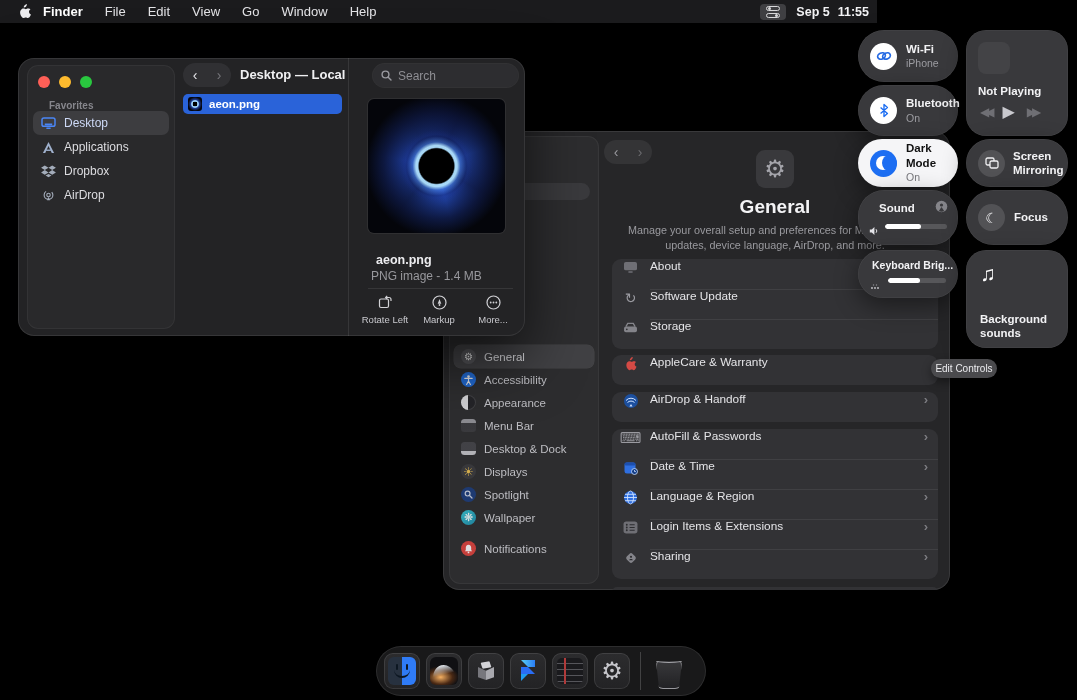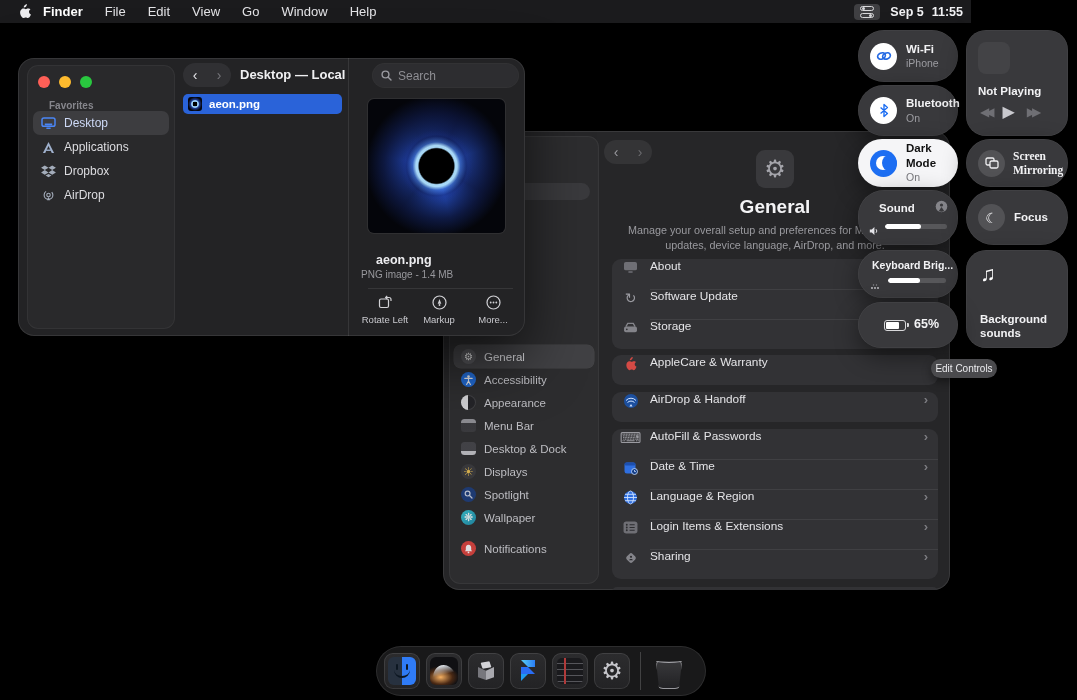--- a/index.html
+++ b/index.html
@@ -1,21 +1,21 @@
 <!DOCTYPE html>
 <html><head>
 <meta charset="utf-8">
 <style>
   * { margin:0; padding:0; box-sizing:border-box; }
   html,body { width:1077px; height:700px; background:#000; overflow:hidden; }
   body { font-family:"Liberation Sans", sans-serif; color:#e8e8ea; -webkit-font-smoothing:antialiased; }
   .desktop { position:relative; width:1077px; height:700px; background:#000; overflow:hidden; }
 
   
-  .menubar { position:absolute; top:0; left:0; width:971px; height:23px; background:#1b1b1d;
+  .menubar { position:absolute; top:0; left:0; width:877px; height:23px; background:#1b1b1d;
     display:flex; align-items:center; font-size:13px; color:#e3e3e6; }
   .menubar .apple { margin-left:18px; width:14px; height:15px; display:flex; align-items:center; }
   .menu-item { padding:0 11px; height:23px; display:flex; align-items:center; }
   .menu-item.bold { font-weight:bold; color:#fff; }
   .menubar-right { position:absolute; right:8px; top:0; height:23px; display:flex; align-items:center; gap:10px; }
   .cc-glyph { width:26px; height:16px; background:#3f3f42; border-radius:4px; display:flex; flex-direction:column;
     justify-content:center; align-items:center; gap:2px; padding:2px 4px; }
   .cc-glyph .tg { width:14px; height:5px; border:1px solid #d8d8da; border-radius:3px; position:relative; }
   .cc-glyph .tg::after { content:""; position:absolute; top:0.5px; width:3px; height:3px; background:#d8d8da; border-radius:50%; }
   .cc-glyph .tg.l::after { left:1px; } .cc-glyph .tg.r::after { right:1px; }
@@ -81,21 +81,21 @@
       background-color:#05060c; }
   .f-divider-v { left:330px; top:0; width:1px; height:278px; }
   .preview { position:absolute; left:331px; top:0; width:176px; height:278px; }
   .blackhole { position:absolute; left:19px; top:41px; width:137px; height:134px; border-radius:6px;
     background:
       radial-gradient(circle at 50% 50%, #000 0 18%, rgba(175,225,255,.95) 19.5% 21.5%, rgba(80,140,255,.55) 25%, rgba(25,45,130,.3) 31%, rgba(0,0,0,0) 38%),
       radial-gradient(circle at 50% 50%, rgba(0,0,0,0) 22%, rgba(35,65,170,.45) 33%, rgba(12,20,55,.85) 55%, #04050a 74%),
       conic-gradient(from 25deg at 50% 50%, #05081a, #16306e 45deg, #0a132f 95deg, #1e43a0 140deg, #071026 195deg, #152f78 255deg, #0a142e 305deg, #05081a 360deg);
     background-color:#04050a; box-shadow:0 0 0 1px rgba(255,255,255,.06); }
   .p-name { position:absolute; left:27px; top:195px; font-size:12.5px; font-weight:bold; color:#ececef; }
-  .p-meta { position:absolute; left:12px; top:211px; font-size:10px; color:#98989d; }
+  .p-meta { position:absolute; left:22px; top:211px; font-size:12px; color:#98989d; }
   .p-sep { left:19px; top:230px; width:145px; height:1px; }
   .p-actions { position:absolute; left:10px; top:236px; width:160px; display:flex; justify-content:space-between; }
   .p-act { width:52px; display:flex; flex-direction:column; align-items:center; gap:4px; color:#c9c9ce; font-size:9.5px; }
   .p-act .g { height:16px; display:flex; align-items:center; justify-content:center; color:#d2d2d6; }
 
   
   .tile { position:absolute; background:#39393c; border-radius:26px; box-shadow:0 8px 24px rgba(0,0,0,.45), 0 0 0 0.5px rgba(255,255,255,.08) inset; }
   .tile.sq { border-radius:18px; }
   .tile-row { display:flex; align-items:center; gap:9px; padding:0 12px; height:100%; }
   .cc-circle { width:27px; height:27px; border-radius:50%; background:#fff; display:flex; align-items:center; justify-content:center; flex:0 0 27px; }
@@ -514,21 +514,21 @@
       <span class="moon-crescent">
           <span class="w"></span>
           <span class="b"></span>
         </span>
       <span class="cc-lbl"><span>Dark Mode</span><br>
         <span class="cc-sub">On</span></span>
     </div>
   </div>
 
   <div class="tile" style="left:966px; top:139px; width:102px; height:48px;">
-    <div class="tile-row" style="gap:8px;font-family:Liberation Serif, serif;">
+    <div class="tile-row" style="gap:8px;">
       <span class="cc-circle gray">
         <svg width="14" height="12" viewBox="0 0 14 12">
             <rect x="1" y="1" width="8" height="7" rx="1.5" stroke="#f0f0f2" stroke-width="1.3" fill="none"></rect>
             <rect x="5" y="4" width="8" height="7" rx="1.5" fill="#525255" stroke="#f0f0f2" stroke-width="1.3"></rect>
           </svg>
       </span>
       <span class="cc-lbl" style="width:56px;">Screen Mirroring</span>
     </div>
   </div>
 
@@ -573,28 +573,20 @@
     <div class="slider" style="position:absolute; left:30px; top:28px; width:58px;">
         <span class="fill" style="width:55%;"></span>
       </div>
   </div>
 
   <div class="tile sq" style="left:966px; top:250px; width:102px; height:98px; border-radius:20px;">
     <span style="position:absolute; left:14px; top:12px; font-size:21px; color:#fff;">♫</span>
     <div class="cc-lbl" style="position:absolute; left:14px; top:62px; width:70px;">Background sounds</div>
   </div>
 
-  <div class="tile" style="left:858px; top:302px; width:100px; height:46px;">
-    <div class="tile-row" style="gap:8px; padding-left:26px;">
-      <span class="battery-body">
-          <span class="battery-fill"></span>
-        </span>
-      <span class="cc-lbl" style="font-size:12.5px;">65%</span>
-    </div>
-  </div>
 
   <div class="edit-controls">Edit Controls</div>
 
   <div class="dock">
     <div class="dk dk-finder">
       <span class="dk-eye" style="left:12px;"></span>
         <span class="dk-eye" style="right:12px;"></span>
 
     </div>
     <div class="dk dk-horizon">

